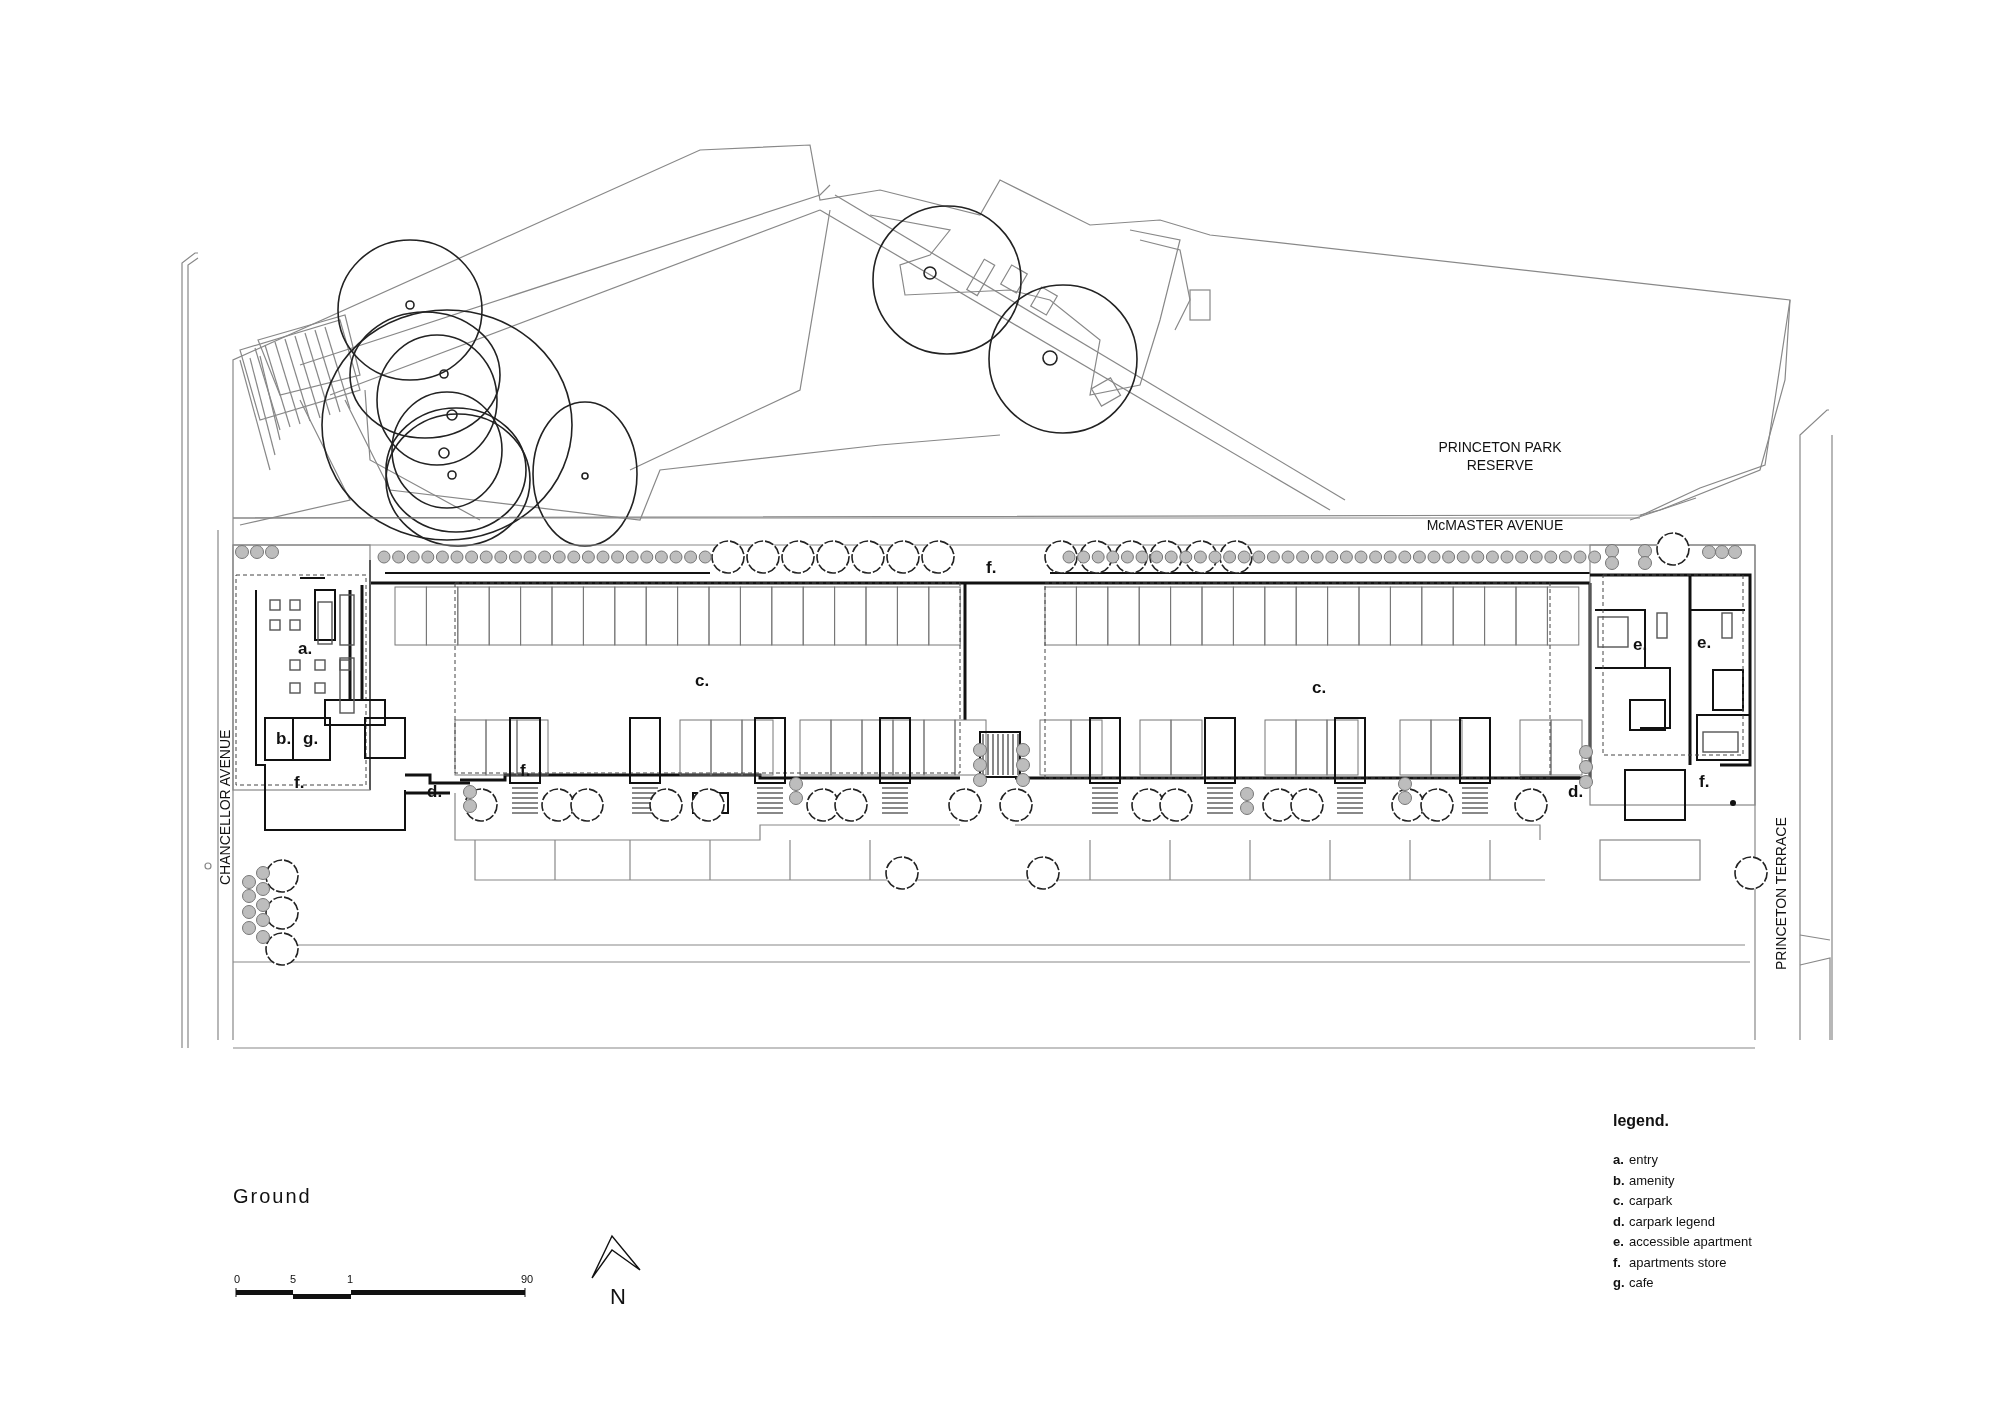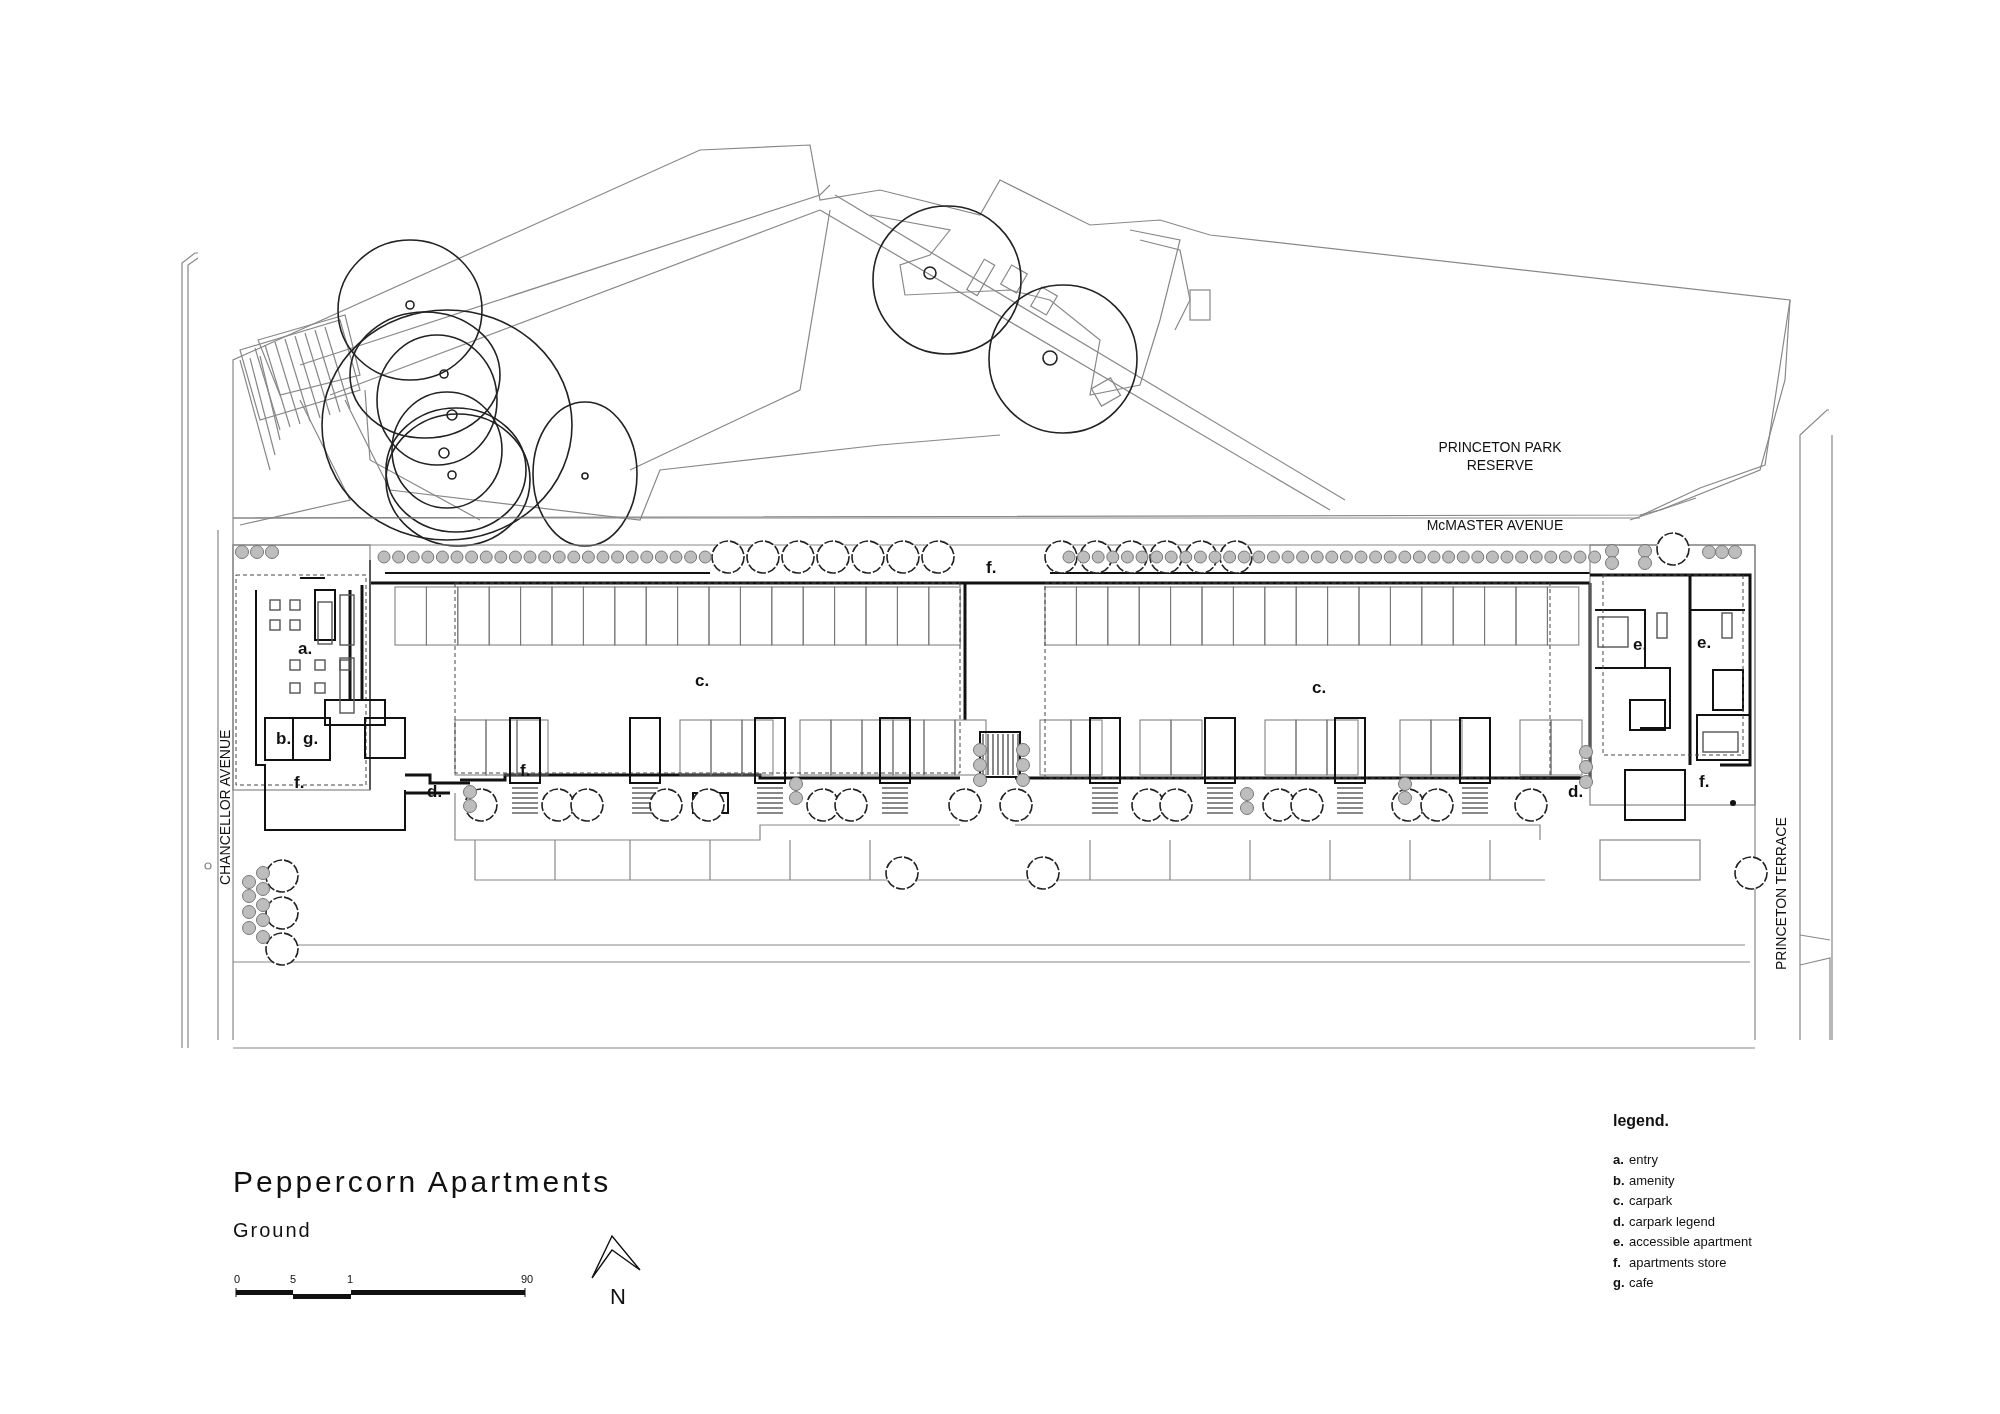--- a/index.html
+++ b/index.html
@@ -492,21 +492,20 @@
     <text class="room-label" x="1568" y="797">d.</text>
     <text class="room-label" x="520" y="776">f.</text>
     <text class="room-label" x="986" y="573">f.</text>
     <text class="room-label" x="1633" y="650">e.</text>
     <text class="room-label" x="1697" y="648">e.</text>
     <text class="room-label" x="1699" y="787">f.</text>
   </g>
 </svg>
 
 <div class="title-block">
-  <h1 class="title">Peppercorn Apartments</h1>
   <h2 class="subtitle">Ground</h2>
 </div>
 
 <div class="scale">
   <span class="tick" style="left:0px">0</span>
   <span class="tick" style="left:56px">5</span>
   <span class="tick" style="left:113px">1</span>
   <span class="tick" style="left:287px">90</span>
   <svg width="300" height="40" style="position:absolute;left:0;top:0">
     <rect x="2" y="17" width="57" height="5" fill="#111"></rect>

